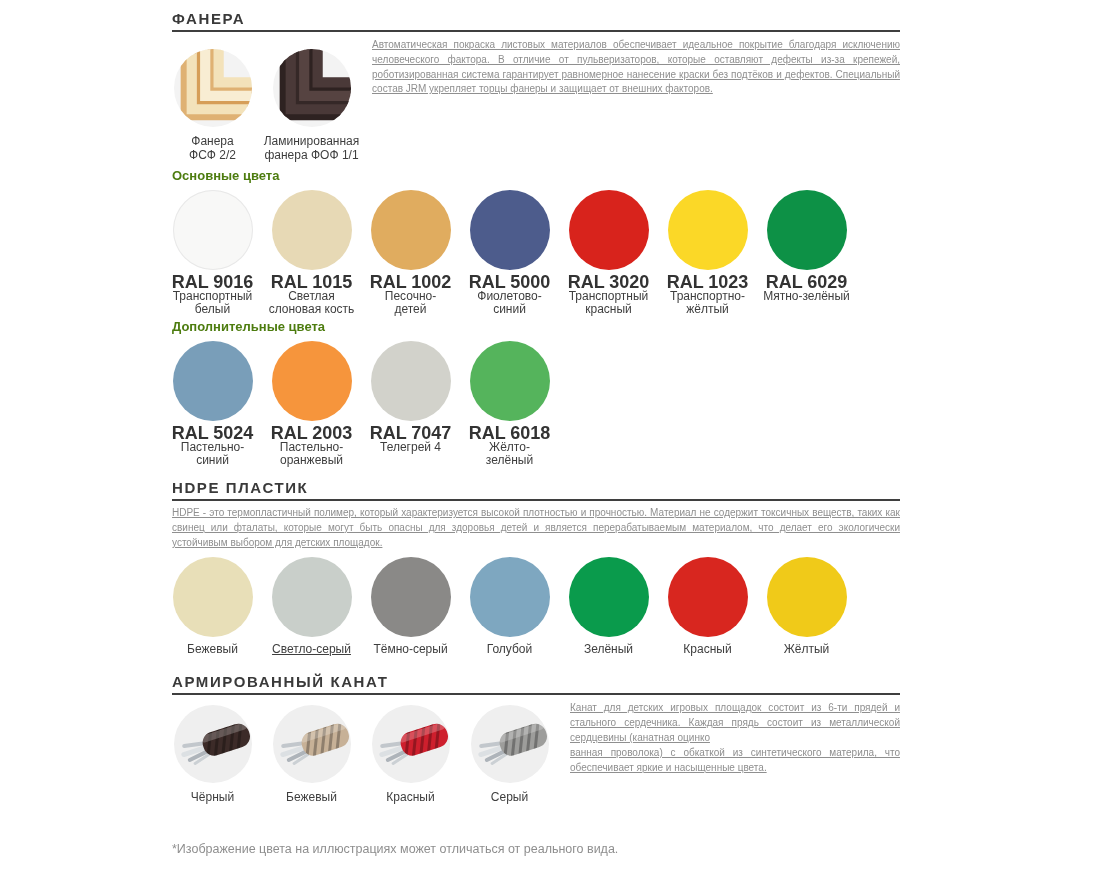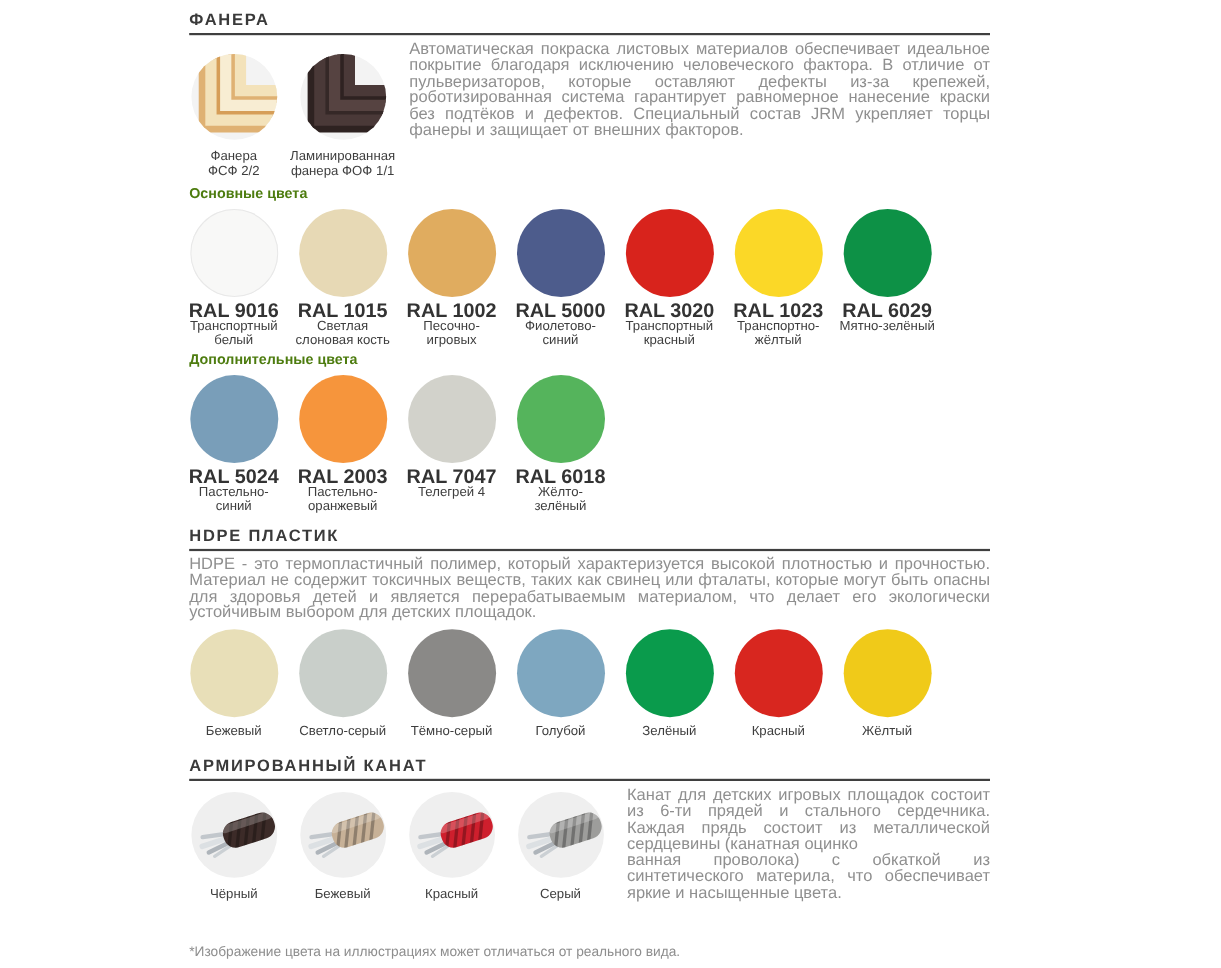--- a/index.html
+++ b/index.html
@@ -13,21 +13,21 @@
   .section-title.mt2{padding-top:0;margin-top:17px;}
   .rule{height:2px;background:#3f3f3f;margin-top:3px;}
   .intro-row{display:flex;margin-top:6px;}
   .figures{display:flex;flex-shrink:0;margin-left:-9px;}
   .figures.w2{width:198px;}
   .figures.w4{width:396px;}
   figure{width:99px;margin:0;text-align:center;}
   .photo{width:80px;height:80px;display:block;margin:10px auto 0;}
   .photo.tight{margin-top:3px;}
   figcaption{margin-top:6px;font-size:12px;line-height:14px;color:#3e3e3e;white-space:pre-line;}
-  .desc{flex:1;margin:0 0 0 11px;font-size:15px;line-height:14.8px;color:#8f8f8f;text-align:justify;white-space:pre-line;}
+  .desc{flex:1;margin:0 0 0 11px;font-size:10px;line-height:14.8px;color:#8f8f8f;text-align:justify;white-space:pre-line;text-decoration:underline;}
   .desc.full{margin:5px 0 0;flex:none;width:728px;}
   .subhead{margin:6px 0 0;font-size:13px;font-weight:700;color:#4d7c0f;}
   .subhead.low{margin-top:3px;}
   .swatch-row{display:flex;margin-left:-9px;margin-top:7px;}
   .swatch-col{width:99px;text-align:center;}
   .swatch-circle{width:80px;height:80px;border-radius:50%;margin:0 auto;
     box-shadow:inset 0 0 0 1px var(--ring, transparent);}
   .swatch-code{margin-top:5px;font-weight:700;font-size:18px;line-height:14px;color:#333333;}
   .swatch-name{font-size:12px;line-height:13px;color:#3e3e3e;white-space:pre-line;margin-top:1px;}
   .footnote{margin:38px 0 0;font-size:12.5px;color:#8e8e8e;}
@@ -123,21 +123,21 @@
           <div class="swatch-circle" style="background: rgb(231, 217, 181);"></div>
           <div class="swatch-code">RAL 1015</div>
           <div class="swatch-name">Светлая
 слоновая кость</div>
         </div>
 
         <div class="swatch-col">
           <div class="swatch-circle" style="background: rgb(224, 172, 95);"></div>
           <div class="swatch-code">RAL 1002</div>
           <div class="swatch-name">Песочно-
-игровых</div>
+детей</div>
         </div>
 
         <div class="swatch-col">
           <div class="swatch-circle" style="background: rgb(77, 92, 140);"></div>
           <div class="swatch-code">RAL 5000</div>
           <div class="swatch-name">Фиолетово-
 синий</div>
         </div>
 
         <div class="swatch-col">
@@ -201,21 +201,21 @@
     <p class="desc full">HDPE - это термопластичный полимер, который характеризуется высокой плотностью и прочностью. Материал не содержит токсичных веществ, таких как свинец или фталаты, которые могут быть опасны для здоровья детей и является перерабатываемым материалом, что делает его экологически устойчивым выбором для детских площадок.</p>
     <div class="swatch-row">
 
         <div class="swatch-col">
           <div class="swatch-circle" style="background: rgb(232, 223, 184);"></div>
           <div class="swatch-name" style="margin-top:6px;">Бежевый</div>
         </div>
 
         <div class="swatch-col">
           <div class="swatch-circle" style="background: rgb(201, 207, 202);"></div>
-          <div class="swatch-name" style="margin-top:6px;">Светло-серый</div>
+          <div class="swatch-name" style="margin-top:6px;text-decoration:underline;">Светло-серый</div>
         </div>
 
         <div class="swatch-col">
           <div class="swatch-circle" style="background: rgb(138, 137, 135);"></div>
           <div class="swatch-name" style="margin-top:6px;">Тёмно-серый</div>
         </div>
 
         <div class="swatch-col">
           <div class="swatch-circle" style="background: rgb(126, 167, 192);"></div>
           <div class="swatch-name" style="margin-top:6px;">Голубой</div>

